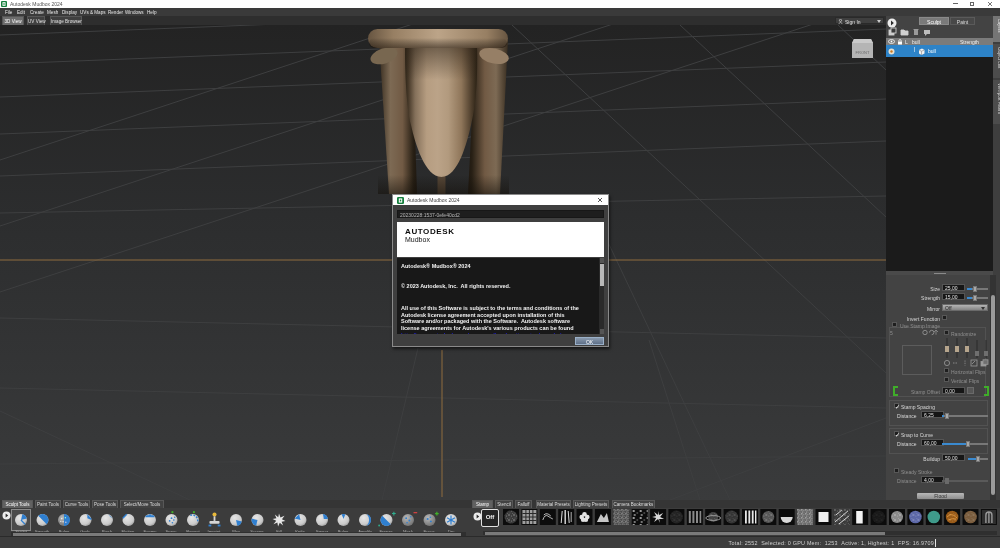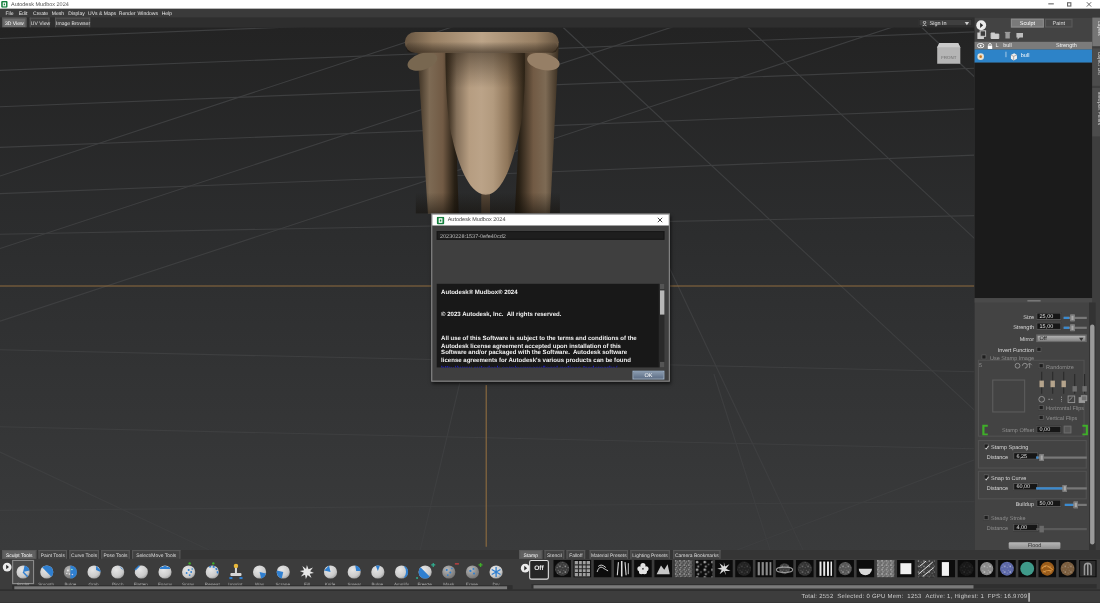--- a/index.html
+++ b/index.html
@@ -388,20 +388,24 @@
       <span class="abs" style="left:14px;top:2px;font-size:5px;color:#444">Autodesk Mudbox 2024</span>
       <svg class="abs" style="left:204px;top:2px" width="6" height="6">
           <path d="M1 1 L5 5 M5 1 L1 5" stroke="#444" stroke-width="0.9"></path>
         </svg>
     </div>
 
     <div class="abs" style="left:4px;top:15px;width:207px;height:8px;background:#1e1e1e;border:1px solid #171717">
       <span class="abs" style="left:2px;top:1px;font-size:5px;color:#b8b8b8">20230228:1537-0efe40cd2</span>
     </div>
 
+    <div class="abs" style="left:4px;top:27px;width:207px;height:35px;background:#ffffff">
+      <span class="abs" style="left:8px;top:5px;font-size:8px;font-weight:bold;color:#0c0c0c;letter-spacing:0.6px">AUTODESK</span>
+      <span class="abs" style="left:8px;top:14px;font-size:7px;color:#111">Mudbox</span>
+    </div>
 
     <div class="abs" style="left:4px;top:63px;width:202px;height:76px;background:#181818;color:#f2f2f2;overflow:hidden">
       <div class="abs" style="left:4px;top:5px;font-size:5.5px;font-weight:bold">Autodesk® Mudbox® 2024</div>
       <div class="abs" style="left:4px;top:25px;font-size:5.5px;font-weight:bold">© 2023 Autodesk, Inc.&nbsp; All rights reserved.</div>
       <div class="abs" style="left:4px;top:47px;width:200px;font-size:5.5px;font-weight:bold;line-height:6.7px;white-space:nowrap">All use of this Software is subject to the terms and conditions of the<br>Autodesk license agreement accepted upon installation of this<br>Software and/or packaged with the Software.&nbsp; Autodesk software<br>license agreements for Autodesk's various products can be found</div>
       <div class="abs" style="left:4px;top:74px;width:194px;font-size:5.5px;font-weight:bold;color:#2222dd;text-decoration:underline">http://www.autodesk.com/company/legal-notices-trademarks/</div>
     </div>
 
     <div class="abs" style="left:206px;top:63px;width:5px;height:76px;background:#2a2a2a">
       <div class="abs" style="left:0.5px;top:0;width:4px;height:5px;background:#555"></div>

